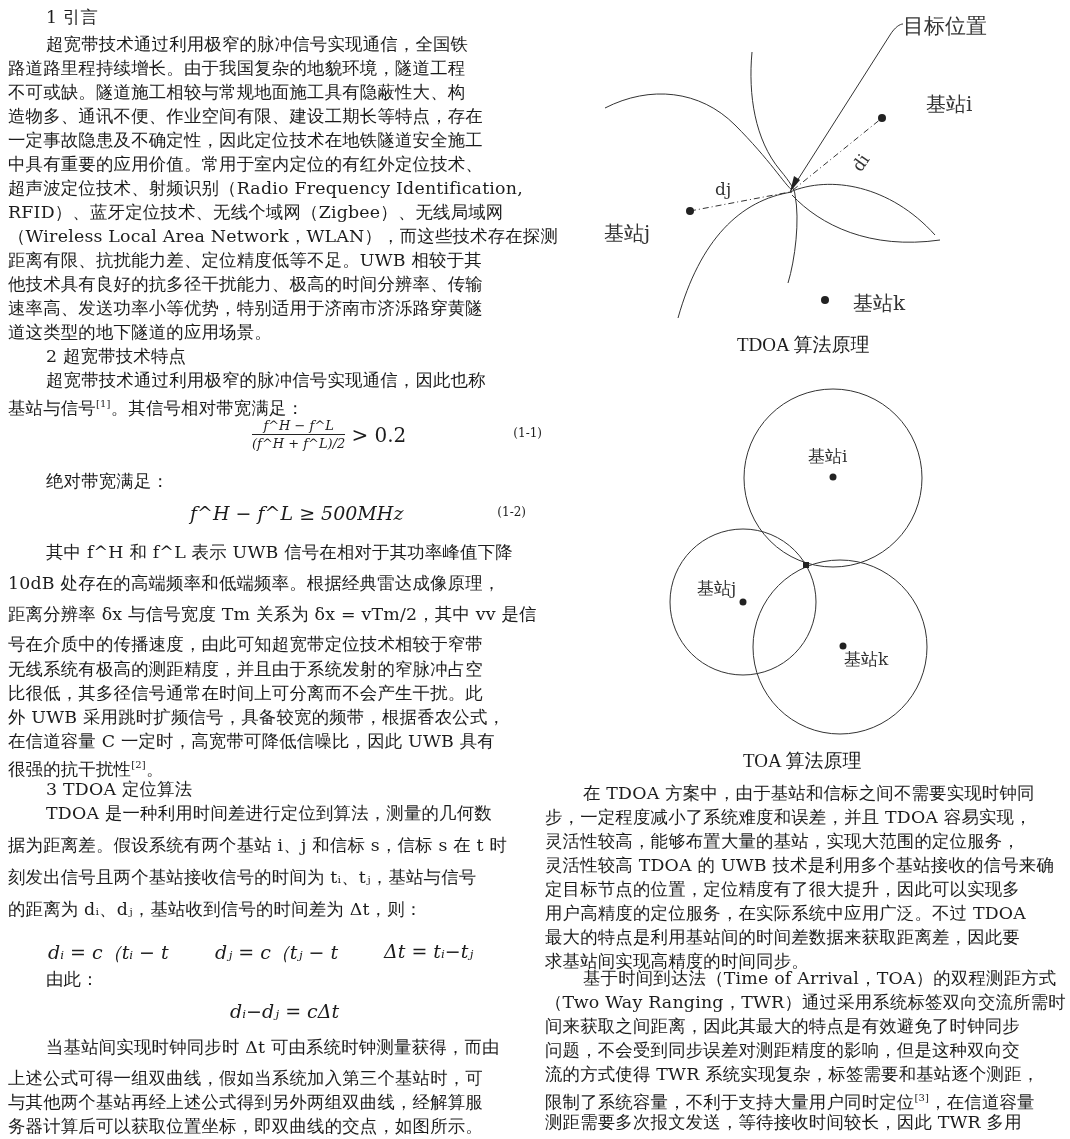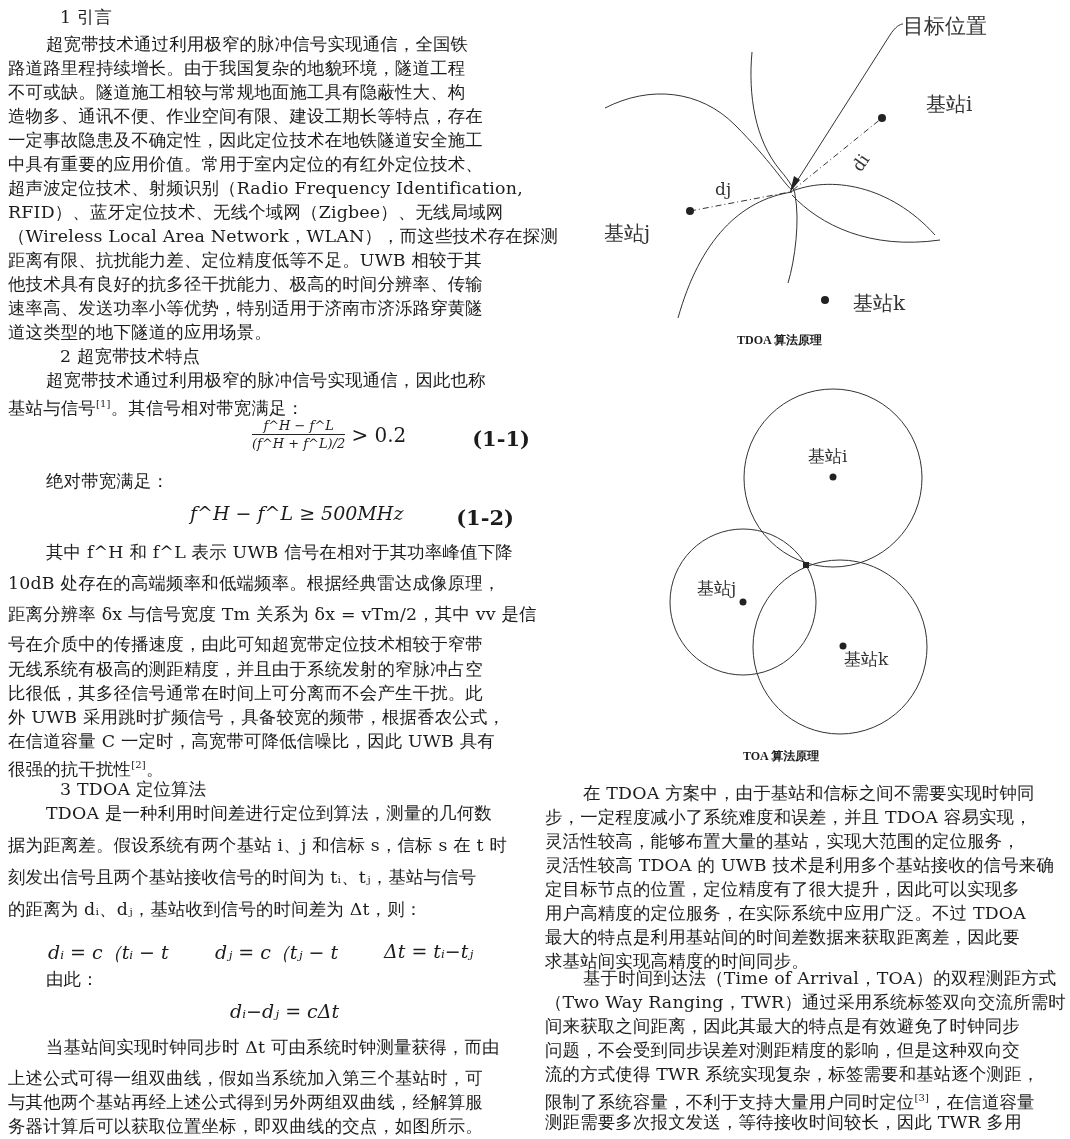--- a/index.html
+++ b/index.html
@@ -9,34 +9,33 @@
     font-family: "DejaVu Serif", "Liberation Serif", serif;
   }
   .col { position: absolute; top: 0; }
   .col-left { left: 8px; width: 518px; }
   .col-right { left: 545px; width: 518px; }
   .line {
     position: absolute; left: 0; white-space: nowrap;
     font-size: 17.4px; line-height: 22px; letter-spacing: 0.2px;
   }
   .ind { left: 38px; }
-  .heading { left: 52px; }
+  .heading { left: 38px; }
   .eq {
     position: absolute; white-space: nowrap;
     font-family: "DejaVu Serif", serif; font-style: italic; font-size: 19px;
   }
-  .eqno { position: absolute; right: 12px; font-size: 21px; font-style: normal; font-weight: bold; }
+  .eqno { position: absolute; right: 0; font-size: 12px; font-style: normal; }
   sup.ref { font-size: 10px; vertical-align: 7px; }
   .frac { display: inline-block; vertical-align: middle; text-align: center; font-size: 13px; }
   .frac .num { display: block; border-bottom: 1px solid #222; padding: 0 3px 1px; }
   .frac .den { display: block; padding-top: 1px; }
   .caption {
-    position: absolute; font-size: 12px; white-space: nowrap;
+    position: absolute; font-size: 19px; white-space: nowrap;
     font-family: "Liberation Serif", serif;
-    font-weight: bold;
   }
   svg text { font-family: "DejaVu Serif", serif; fill: #333; }
 </style>
 </head>
 <body>
 
 <div class="col col-left">
   <div class="line heading" style="top:6px">1 引言</div>
   <div class="line ind" style="top:33px">超宽带技术通过利用极窄的脉冲信号实现通信，全国铁</div>
   <div class="line" style="top:57px">路道路里程持续增长。由于我国复杂的地貌环境，隧道工程</div>

